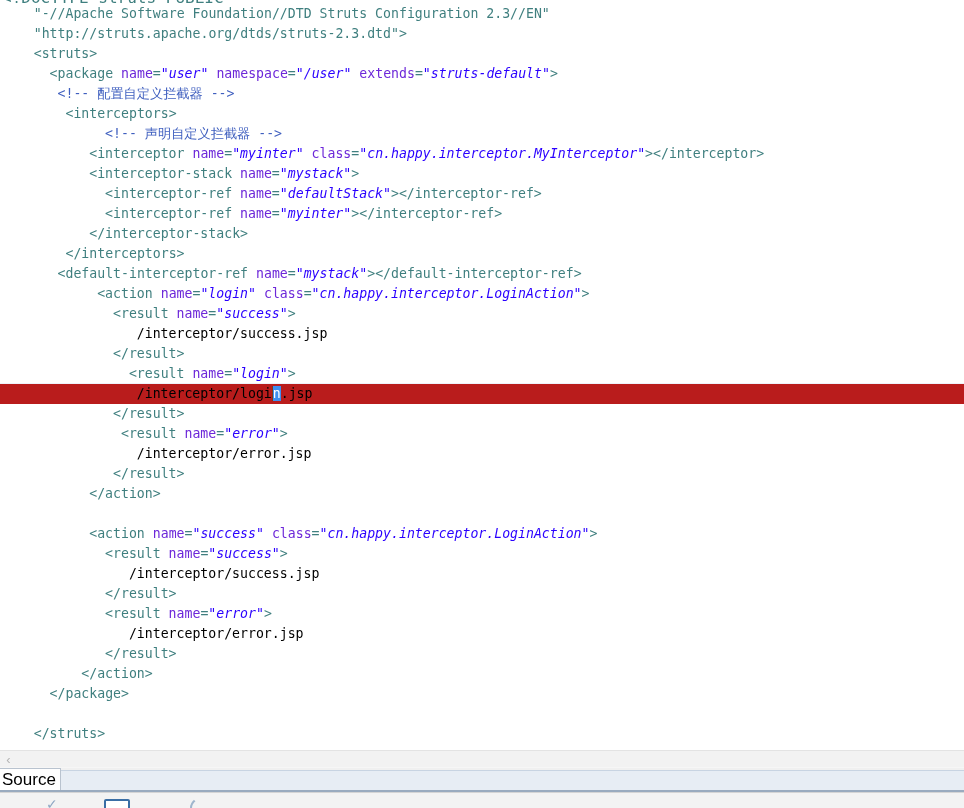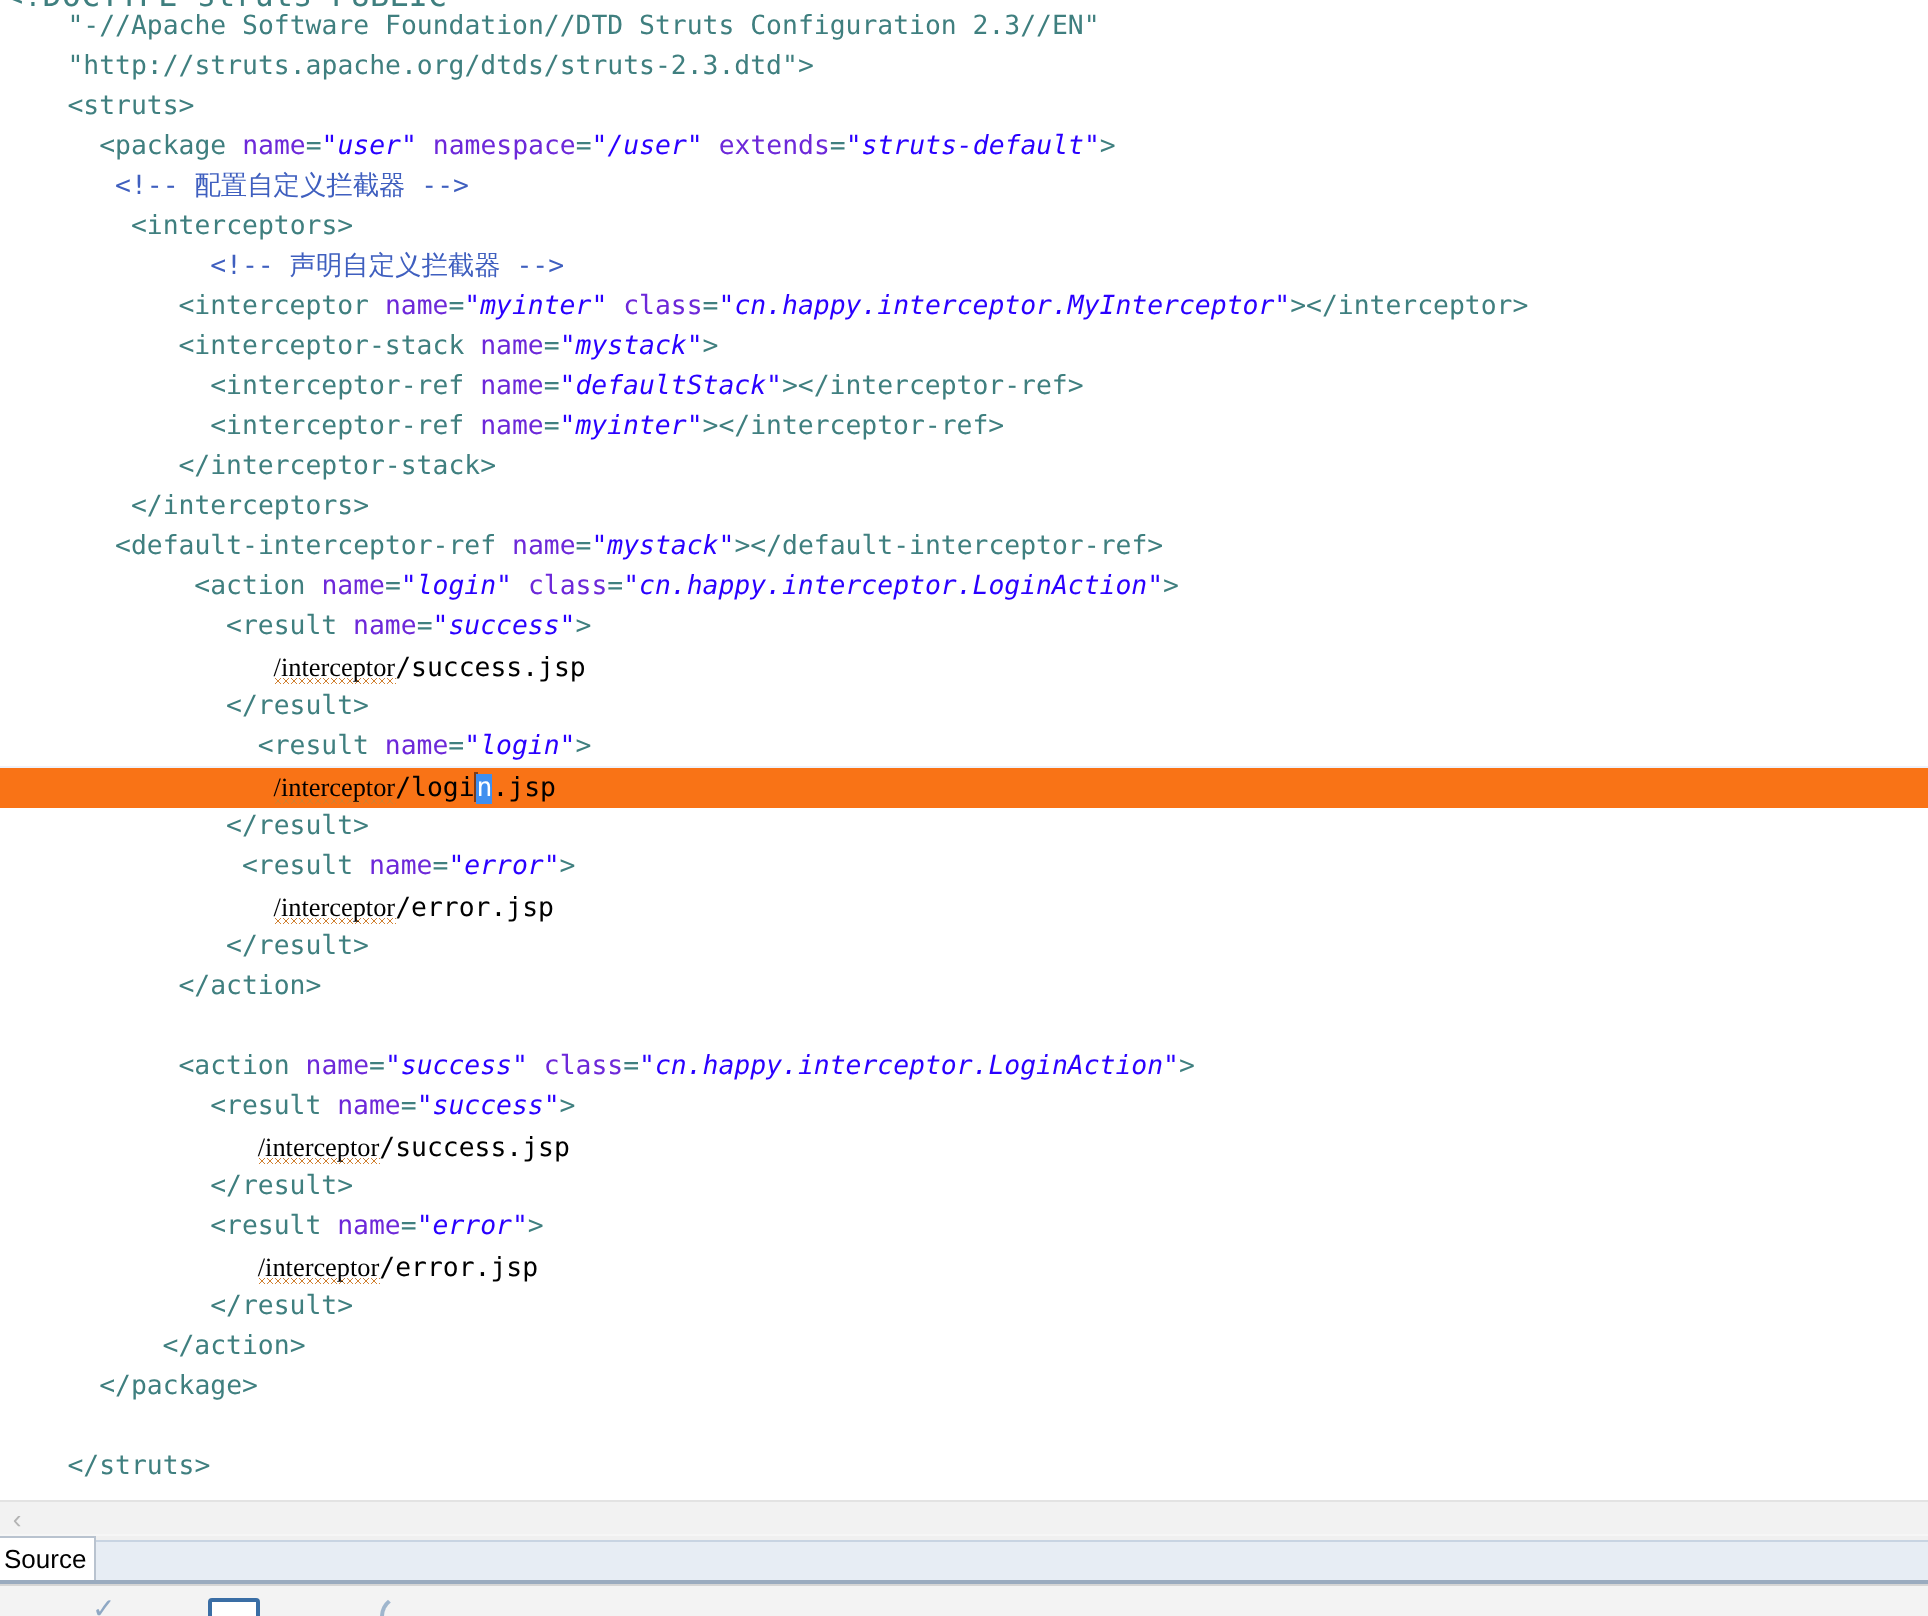--- a/index.html
+++ b/index.html
@@ -19,21 +19,21 @@
     position:absolute;left:0;top:0;width:964px;
     font-family:"DejaVu Sans Mono","Liberation Mono",monospace;
     font-size:13.2px;
     line-height:20px;
     white-space:pre;
   }
   .ln{
     position:relative;height:20px;line-height:20px;
     padding-left:2px;white-space:pre;
   }
-  .ln.hl{background:#f97316;}
+  .ln.hl{background:#b91c1c;}
   .ln.hl::before{
     content:"";position:absolute;left:0;right:0;top:-1px;height:1px;
     background:#eef2fb;
   }
 
   
   .tag{color:#3f7f7f;}
   .attr{color:#6d28d9;}
   .val{color:#2a00ff;font-style:italic;}
   .txt{color:#000000;}
@@ -42,21 +42,20 @@
 
   
   .sq{
     background-image:
       linear-gradient(45deg,transparent 45%,#d08030 45%,#d08030 55%,transparent 55%),
       linear-gradient(-45deg,transparent 45%,#d08030 45%,#d08030 55%,transparent 55%);
     background-size:4px 3px;
     background-repeat:repeat-x;
     background-position:0 100%;
     padding-bottom:1px;
-    font-family:Liberation Serif, serif;
   }
 
   
   .sel{background:#3f8fef;color:#ffffff;}
   .caret{
     display:inline-block;width:2px;height:15px;vertical-align:-3px;
     background:#7a3b1a;margin:0 -1px 0 0;
   }
 
   
@@ -85,21 +84,21 @@
     background:#f0f0f0;
   }
   .tabstrip .filler{
     position:absolute;left:0;top:2px;width:964px;height:20px;
     background:#e7edf4;border-top:1px solid #c8d4e2;
   }
   .tab{
     position:absolute;left:0;top:0;height:22px;line-height:22px;
     padding:0 4px 0 2px;background:#ffffff;
     border:1px solid #b9c3cf;border-bottom:none;border-left:none;
-    font-family:"Liberation Sans",sans-serif;font-size:13px;color:#000000;
+    font-family:"Liberation Sans",sans-serif;font-size:17px;color:#000000;
   }
   .tabstrip .bar{
     position:absolute;left:0;top:22px;width:964px;height:2px;background:#9aabbf;
   }
 
   
   .bottombar{
     position:absolute;left:0;top:792px;width:964px;height:16px;
     background:#f3f3f3;border-top:1px solid #d5d5d5;overflow:hidden;
   }

